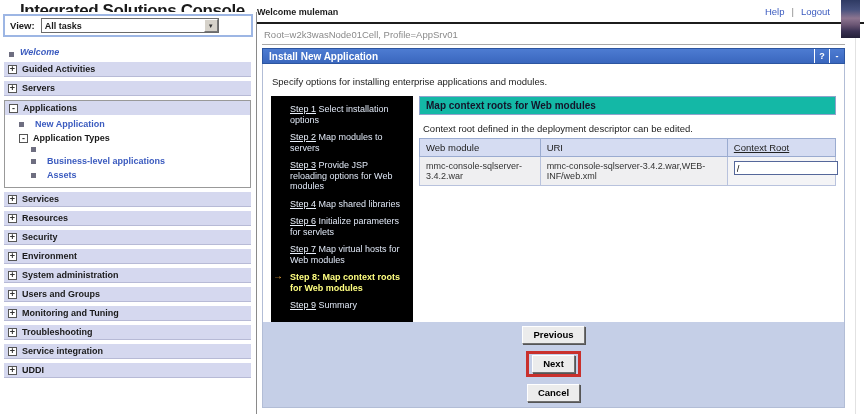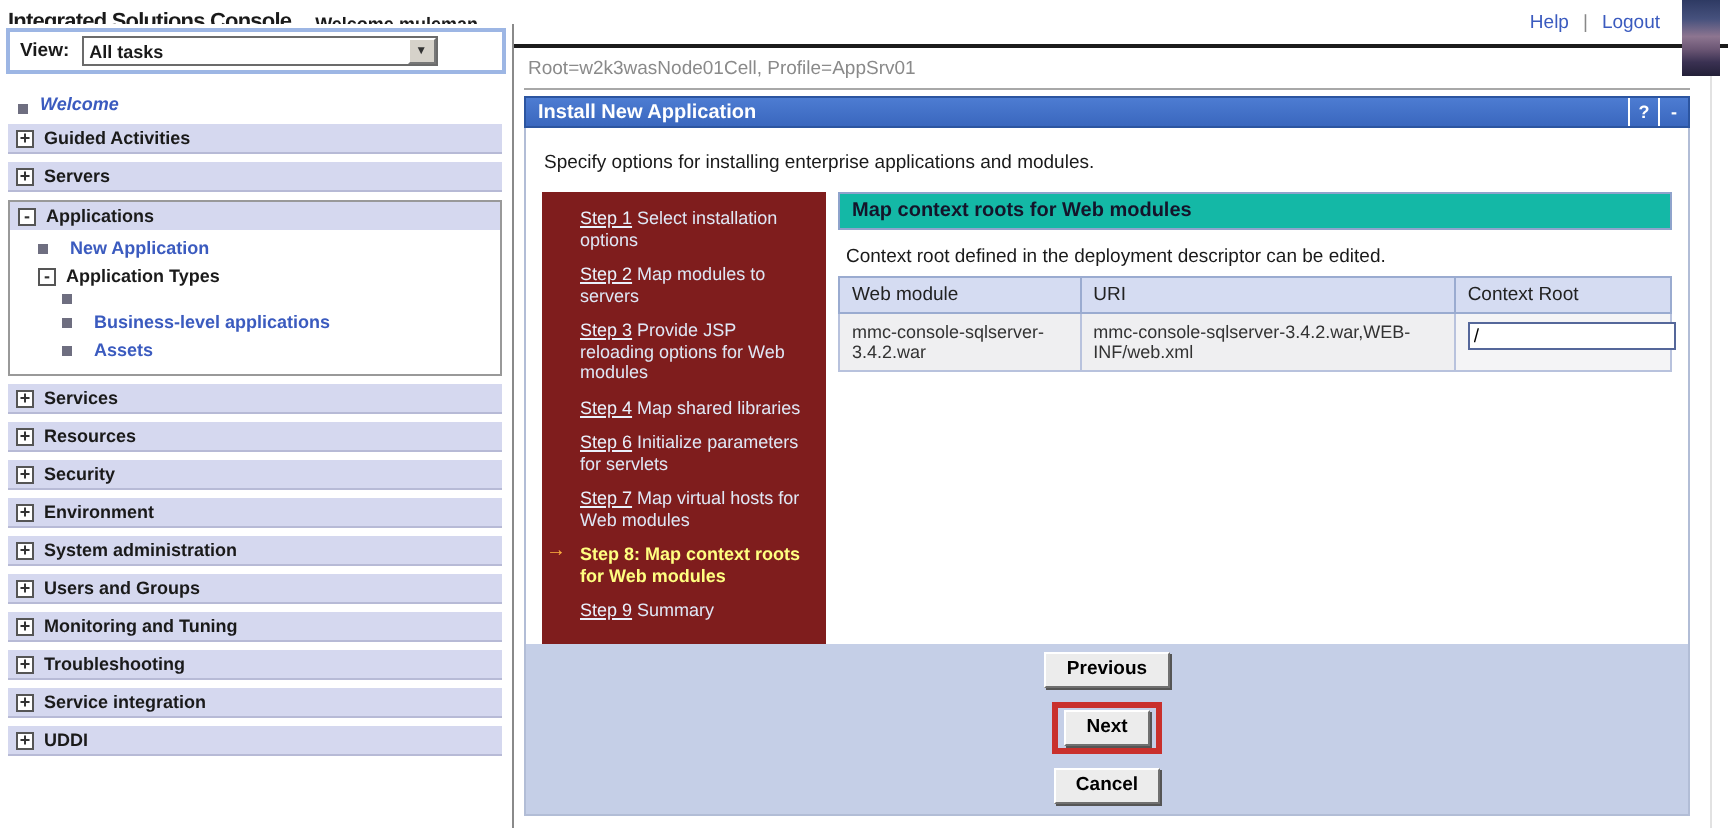--- a/index.html
+++ b/index.html
@@ -6,21 +6,21 @@
   html,body { width:864px; height:414px; }
   body {
     font-family:"Liberation Sans", sans-serif;
     background:#fff; color:#1a1a1a; position:relative; overflow:hidden;
     -webkit-font-smoothing:none;
   }
   a { cursor:pointer; }
 
   
   .header { height:24px; border-bottom:2px solid #1c1c1c; display:flex; align-items:center; background:#fff; position:relative; }
-  .app-title { font-weight:bold; font-size:11px; padding-left:4px; letter-spacing:-0.4px; }
+  .app-title { font-weight:bold; font-size:17px; padding-left:20px; letter-spacing:-0.4px; }
   .welcome { font-size:9px; font-weight:bold; margin-left:12px; margin-top:1px; }
   .header-links { margin-left:auto; font-size:9.5px; padding-right:34px; display:flex; gap:7px; align-items:center; }
   .hlink { color:#3b5bbf; text-decoration:none; }
   .hsep { color:#888; }
   .corner-art { position:absolute; top:0; right:4px; width:19px; height:38px; z-index:5;
     background:linear-gradient(180deg,#2e3a63 0%,#46517d 25%,#8d7590 48%,#6b5674 65%,#3a3152 82%,#232038 100%); }
   .right-edge-line { position:absolute; top:24px; right:8px; bottom:0; width:1px; background:#e2e2e2; }
 
   
   .sidebar { position:absolute; top:12px; left:0; width:257px; bottom:0; border-right:1px solid #8a8a8a; background:#fff; }
@@ -45,21 +45,21 @@
   
   .main { position:absolute; left:262px; top:26px; right:0; bottom:0; }
   .breadcrumb { color:#8a8a8a; font-size:9.5px; padding:3px 0 4px 2px; border-bottom:1px solid #a8a8a8; width:583px; }
   .panel { width:583px; margin-top:3px; }
   .panel-title { background:linear-gradient(180deg,#4d7cd2 0%,#3a67be 100%); border:1px solid #2c55a0; color:#fff; font-weight:bold; font-size:10px; height:16px; display:flex; align-items:center; padding-left:6px; }
   .panel-title-buttons { margin-left:auto; display:flex; height:100%; align-self:stretch; }
   .pt-btn { width:15px; border-left:1px solid #fff; display:flex; align-items:center; justify-content:center; font-size:9px; font-weight:bold; color:#fff; cursor:pointer; }
   .panel-body { border:1px solid #b2bdd6; border-top:none; padding:8px 8px 0 8px; background:#fff; }
   .intro { font-size:9.5px; margin:4px 0 9px 1px; }
   .wizard { display:flex; align-items:stretch; }
-  .steps { width:142px; background:#7f1d1d; padding:8px 6px 4px 9px; font-size:9px; line-height:10.5px; color:#dfe7f5; flex-shrink:0; }
+  .steps { width:142px; background:#000000; padding:8px 6px 4px 9px; font-size:9px; line-height:10.5px; color:#dfe7f5; flex-shrink:0; }
   .step { margin-bottom:7px; padding-left:10px; position:relative; }
   .step-link { color:#eaf1fc; text-decoration:underline; }
   .step.current { color:#ffff80; font-weight:bold; }
   .arrow { position:absolute; left:-7px; top:-1px; color:#ffb340; font-weight:bold; font-size:10px; }
   .content { flex:1; margin-left:6px; display:flex; flex-direction:column; }
   .section-header { background:#14b8a6; border:1px solid #8fa3cc; font-size:10px; font-weight:bold; color:#14142a; padding:3px 6px; }
   .content-desc { font-size:9.5px; margin:8px 0 4px 4px; }
   table { border-collapse:collapse; width:100%; table-layout:fixed; }
   th { background:#d5dcf2; text-align:left; font-weight:normal; font-size:9.5px; color:#222; padding:3px 6px; border:1px solid #9aabd0; }
   td { background:#efeff1; font-size:9px; color:#333; padding:4px 6px; border:1px solid #b8c2dd; vertical-align:top; word-wrap:break-word; }
@@ -204,21 +204,21 @@
           </div>
 
         <div class="content">
           <div class="section-header">Map context roots for Web modules</div>
           <div class="content-desc">Context root defined in the deployment descriptor can be edited.</div>
           <table>
             <thead>
                 <tr>
                   <th style="width: 29%;">Web module</th>
                   <th style="width: 45%;">URI</th>
-                  <th style="width: 26%;">Context Root</th>
+                  <th style="width: 26%; text-decoration: underline;">Context Root</th>
                 </tr>
               </thead>
             <tbody>
                 <tr>
                   <td>mmc-console-sqlserver-3.4.2.war</td>
                   <td>mmc-console-sqlserver-3.4.2.war,WEB-INF/web.xml</td>
                   <td class="ctx-cell"><input class="ctx-input" type="text" value="/" style=""></td>
                 </tr>
               </tbody>
           </table>

